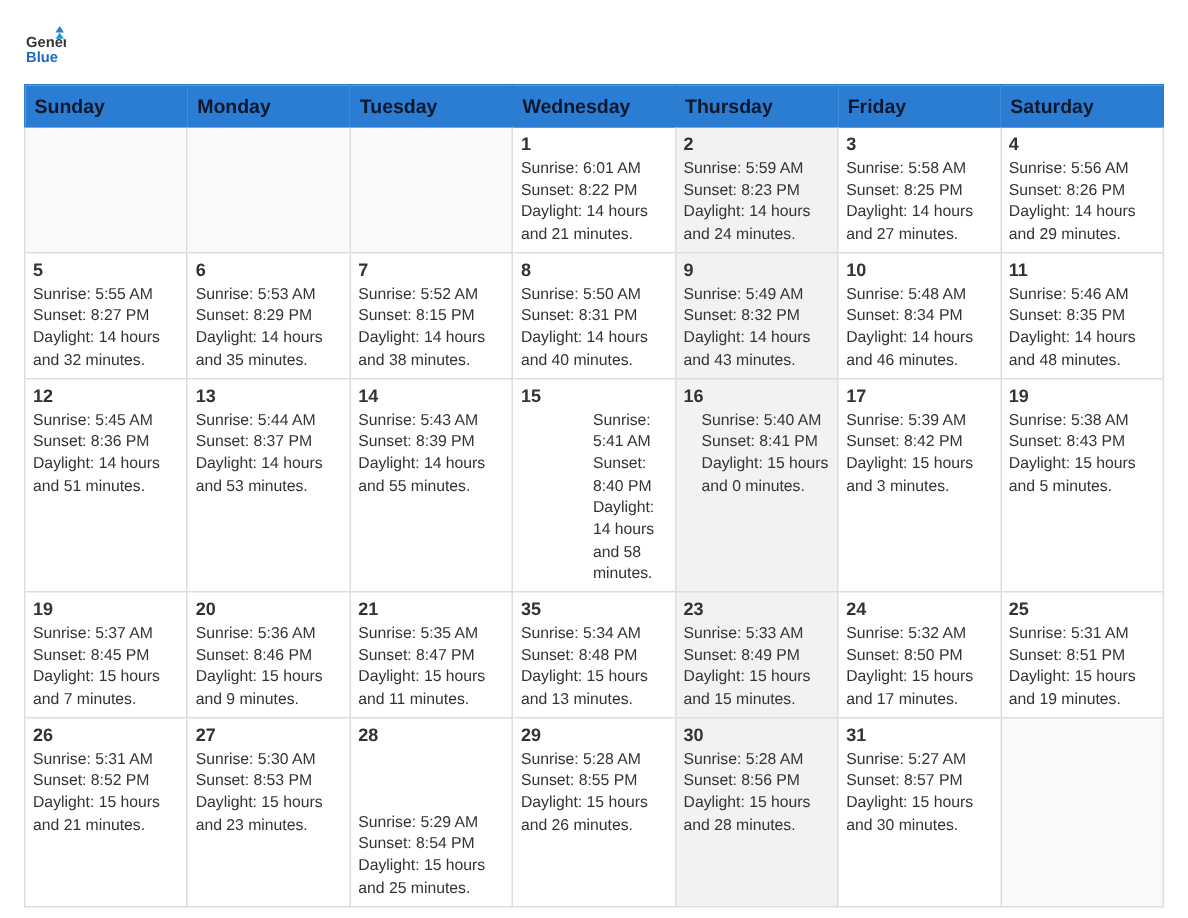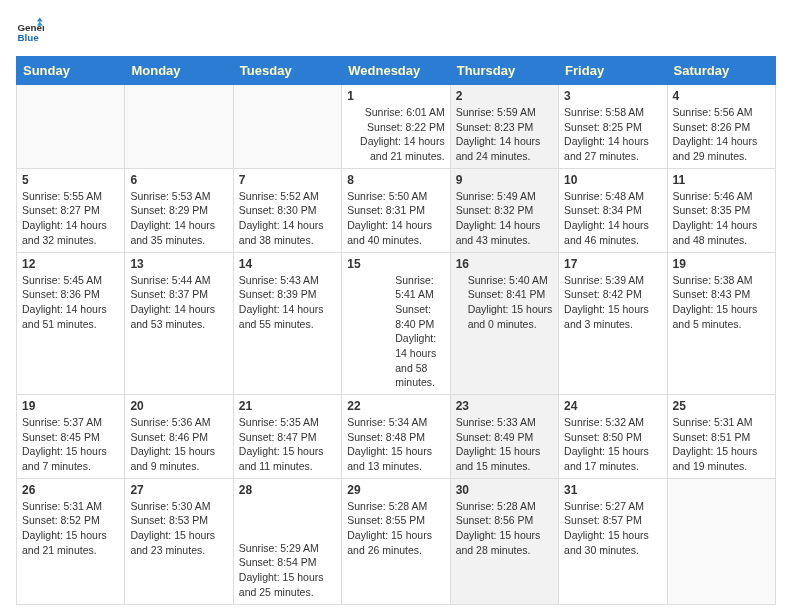--- a/index.html
+++ b/index.html
@@ -37,21 +37,21 @@
       font-size: 16px;
       color: #555;
     }
     table {
       width: 100%;
       border-collapse: collapse;
       table-layout: fixed;
     }
     .day-header {
       background-color: #2b7cd3;
-      color: #fef9c3;
+      color: #0f172a;
       text-align: left;
       padding: 6px 6px;
       font-size: 13px;
       font-weight: bold;
       border: 1px solid #2b7cd3;
     }
     td {
       border: 1px solid #ddd;
       vertical-align: top;
       padding: 4px 5px;
@@ -109,21 +109,21 @@
         <th class="day-header">Saturday</th>
       </tr>
   </thead>
   <tbody id="calendar-body">
   <tr>
         <td class="empty"></td>
         <td class="empty"></td>
         <td class="empty"></td>
         <td>
           <span class="day-num">1</span>
-          <div class="cell-text" style="white-space: pre-line; text-align: right;">Sunrise: 6:01 AM
+          <div class="cell-text" style="white-space: pre-line;">Sunrise: 6:01 AM
 Sunset: 8:22 PM
 Daylight: 14 hours
 and 21 minutes.</div>
         </td>
         <td class="shaded">
           <span class="day-num">2</span>
           <div class="cell-text" style="white-space: pre-line;">Sunrise: 5:59 AM
 Sunset: 8:23 PM
 Daylight: 14 hours
 and 24 minutes.</div>
@@ -154,21 +154,21 @@
         <td>
           <span class="day-num">6</span>
           <div class="cell-text" style="white-space: pre-line;">Sunrise: 5:53 AM
 Sunset: 8:29 PM
 Daylight: 14 hours
 and 35 minutes.</div>
         </td>
         <td>
           <span class="day-num">7</span>
           <div class="cell-text" style="white-space: pre-line;">Sunrise: 5:52 AM
-Sunset: 8:30 PM
+Sunset: 8:15 PM
 Daylight: 14 hours
 and 38 minutes.</div>
         </td>
         <td>
           <span class="day-num">8</span>
           <div class="cell-text" style="white-space: pre-line;">Sunrise: 5:50 AM
 Sunset: 8:31 PM
 Daylight: 14 hours
 and 40 minutes.</div>
         </td>
@@ -261,21 +261,21 @@
 and 9 minutes.</div>
         </td>
         <td>
           <span class="day-num">21</span>
           <div class="cell-text" style="white-space: pre-line;">Sunrise: 5:35 AM
 Sunset: 8:47 PM
 Daylight: 15 hours
 and 11 minutes.</div>
         </td>
         <td>
-          <span class="day-num">22</span>
+          <span class="day-num">35</span>
           <div class="cell-text" style="white-space: pre-line;">Sunrise: 5:34 AM
 Sunset: 8:48 PM
 Daylight: 15 hours
 and 13 minutes.</div>
         </td>
         <td class="shaded">
           <span class="day-num">23</span>
           <div class="cell-text" style="white-space: pre-line;">Sunrise: 5:33 AM
 Sunset: 8:49 PM
 Daylight: 15 hours

